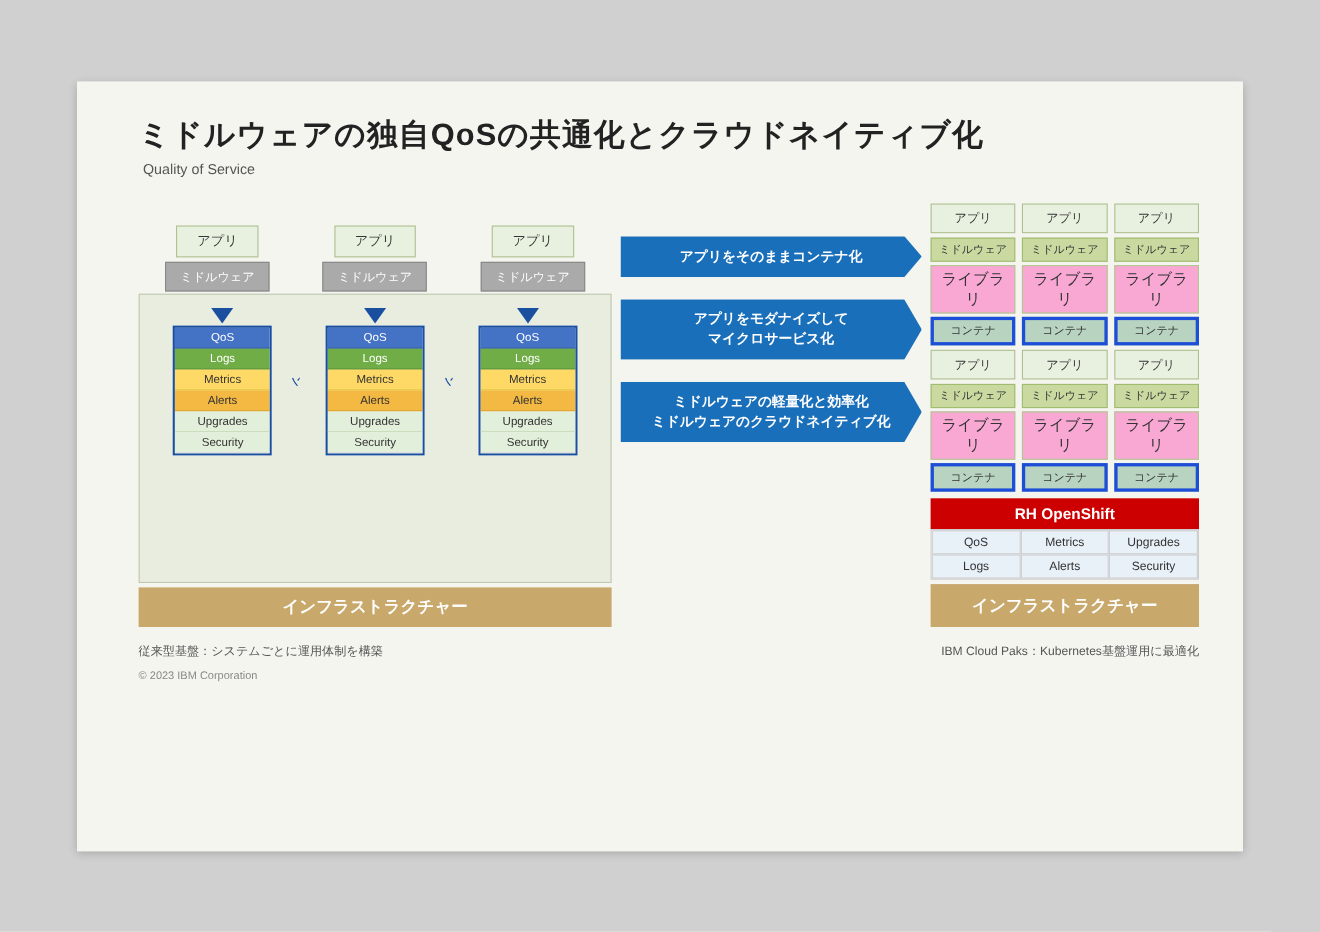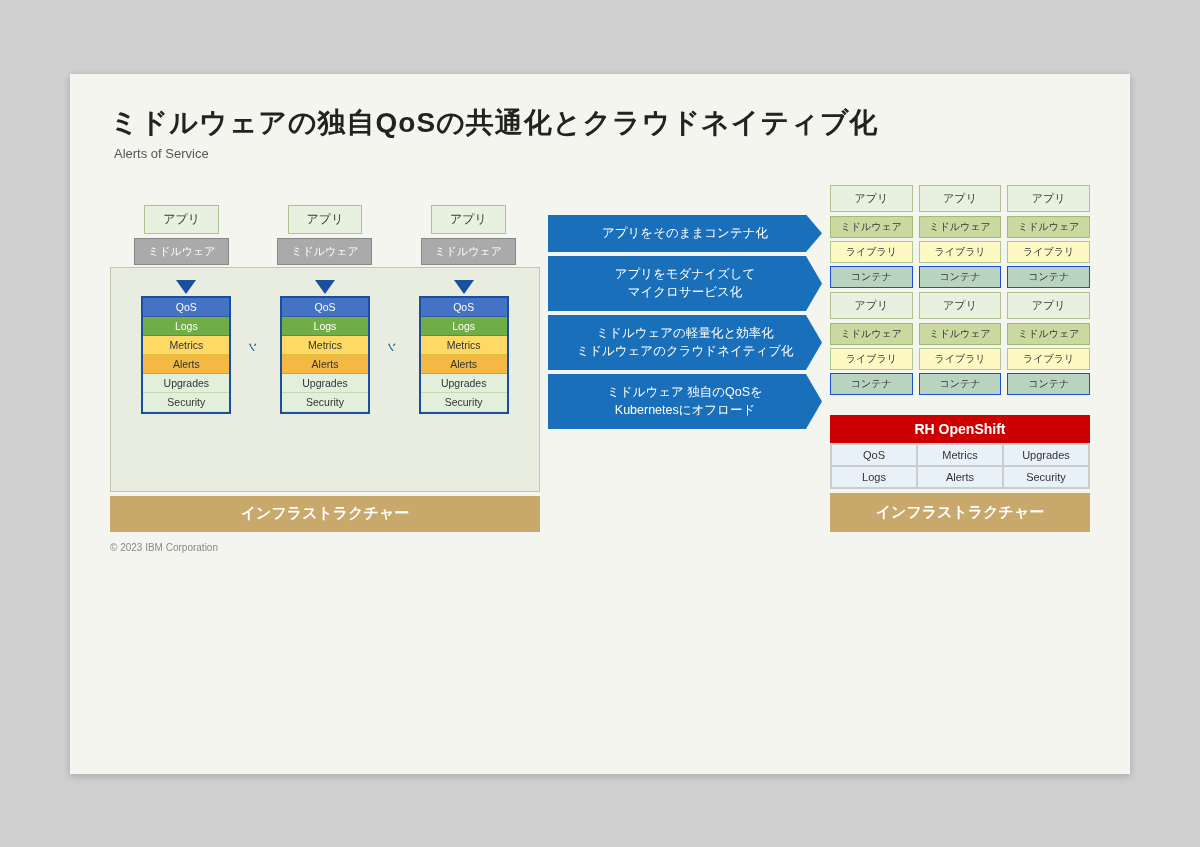--- a/index.html
+++ b/index.html
@@ -8,21 +8,21 @@
       display: flex;
       justify-content: center;
       align-items: center;
       min-height: 847px;
       font-family: 'Meiryo', 'Yu Gothic', 'MS Gothic', sans-serif;
     }
     .slide {
       background: #f5f5f0;
       width: 1060px;
       min-height: 700px;
-      padding: 30px 40px 20px 40px;
+      padding: 30px 40px 20px 56px;
       position: relative;
       box-shadow: 0 2px 8px rgba(0,0,0,0.2);
     }
     .slide-title {
       font-size: 28px;
       font-weight: bold;
       color: #222;
       margin-bottom: 4px;
       letter-spacing: 1px;
     }
@@ -129,22 +129,23 @@
       color: white;
       font-size: 15px;
       font-weight: bold;
     }
     
     .middle-section {
       width: 290px;
       flex-shrink: 0;
       display: flex;
       flex-direction: column;
-      gap: 4px;
+      gap: 20px;
       padding: 0 8px;
+      font-weight: bold;
     }
     .arrow-label {
       background: #1a6fba;
       color: white;
       font-size: 12.5px;
       text-align: center;
       padding: 10px 10px;
       position: relative;
       line-height: 1.4;
       clip-path: polygon(0 0, calc(100% - 16px) 0, 100% 50%, calc(100% - 16px) 100%, 0 100%);
@@ -165,43 +166,43 @@
     }
     .r-mw-box {
       background: #c9d9a0;
       border: 1px solid #a0bc70;
       font-size: 10px;
       text-align: center;
       padding: 3px 2px;
       color: #333;
     }
     .r-lib-box {
-      background: #fef9c3;
+      background: #f9a8d4;
       border: 1px solid #b0c890;
-      font-size: 10px;
+      font-size: 14px;
       text-align: center;
       padding: 3px 2px;
       color: #333;
     }
     .r-cont-box {
       background: #b8d4c0;
-      border: 1px solid #1d4ed8;
+      border: 3px solid #1d4ed8;
       font-size: 10px;
       text-align: center;
       padding: 3px 2px;
       color: #333;
     }
     .openshift-bar {
       background: #cc0000;
       color: white;
       font-size: 14px;
       font-weight: bold;
       text-align: center;
       padding: 6px 0;
-      margin-top: 16px;
+      margin-top: 2px;
     }
     .openshift-grid {
       display: grid;
       grid-template-columns: 1fr 1fr 1fr;
       gap: 0;
       border: 1px solid #ccc;
     }
     .os-cell {
       background: #e8f0f8;
       border: 1px solid #ccc;
@@ -259,21 +260,21 @@
       padding: 10px 10px 0 10px;
       border: 1px solid #c0c8b0;
       flex: 1;
     }
   </style>
 </head>
 <body>
 
 <div class="slide">
   <div class="slide-title">ミドルウェアの独自QoSの共通化とクラウドネイティブ化</div>
-  <div class="slide-subtitle">Alerts of Service</div>
+  <div class="slide-subtitle">Quality of Service</div>
 
   <div class="main-content">
 
     <div class="left-section">
       <div class="left-top-spacer"></div>
 
       <div class="left-apps-row">
         <div class="app-box">アプリ</div>
         <div class="app-box">アプリ</div>
         <div class="app-box">アプリ</div>
@@ -328,21 +329,20 @@
         </div>
       </div>
 
       <div class="left-bottom-bg">インフラストラクチャー</div>
     </div>
 
     <div class="middle-section">
       <div class="arrow-label" style="margin-top:30px;">アプリをそのままコンテナ化</div>
       <div class="arrow-label">アプリをモダナイズして<br>マイクロサービス化</div>
       <div class="arrow-label">ミドルウェアの軽量化と効率化<br>ミドルウェアのクラウドネイティブ化</div>
-      <div class="arrow-label">ミドルウェア 独自のQoSを<br>Kubernetesにオフロード</div>
     </div>
 
     <div class="right-section">
 
       <div class="right-top-section">
 
         <div class="right-top-block">
           <div class="r-app-box">アプリ</div>
         </div>
         <div class="right-top-block">
@@ -411,14 +411,18 @@
         <div class="os-cell">Alerts</div>
         <div class="os-cell">Security</div>
       </div>
 
 
       <div class="right-infra-label">インフラストラクチャー</div>
     </div>
 
   </div>
 
+  <div class="footnote-row">
+    <span>従来型基盤：システムごとに運用体制を構築</span>
+    <span>IBM Cloud Paks：Kubernetes基盤運用に最適化</span>
+  </div>
   <div class="copyright">© 2023 IBM Corporation</div>
 </div>
 
 </body></html>

